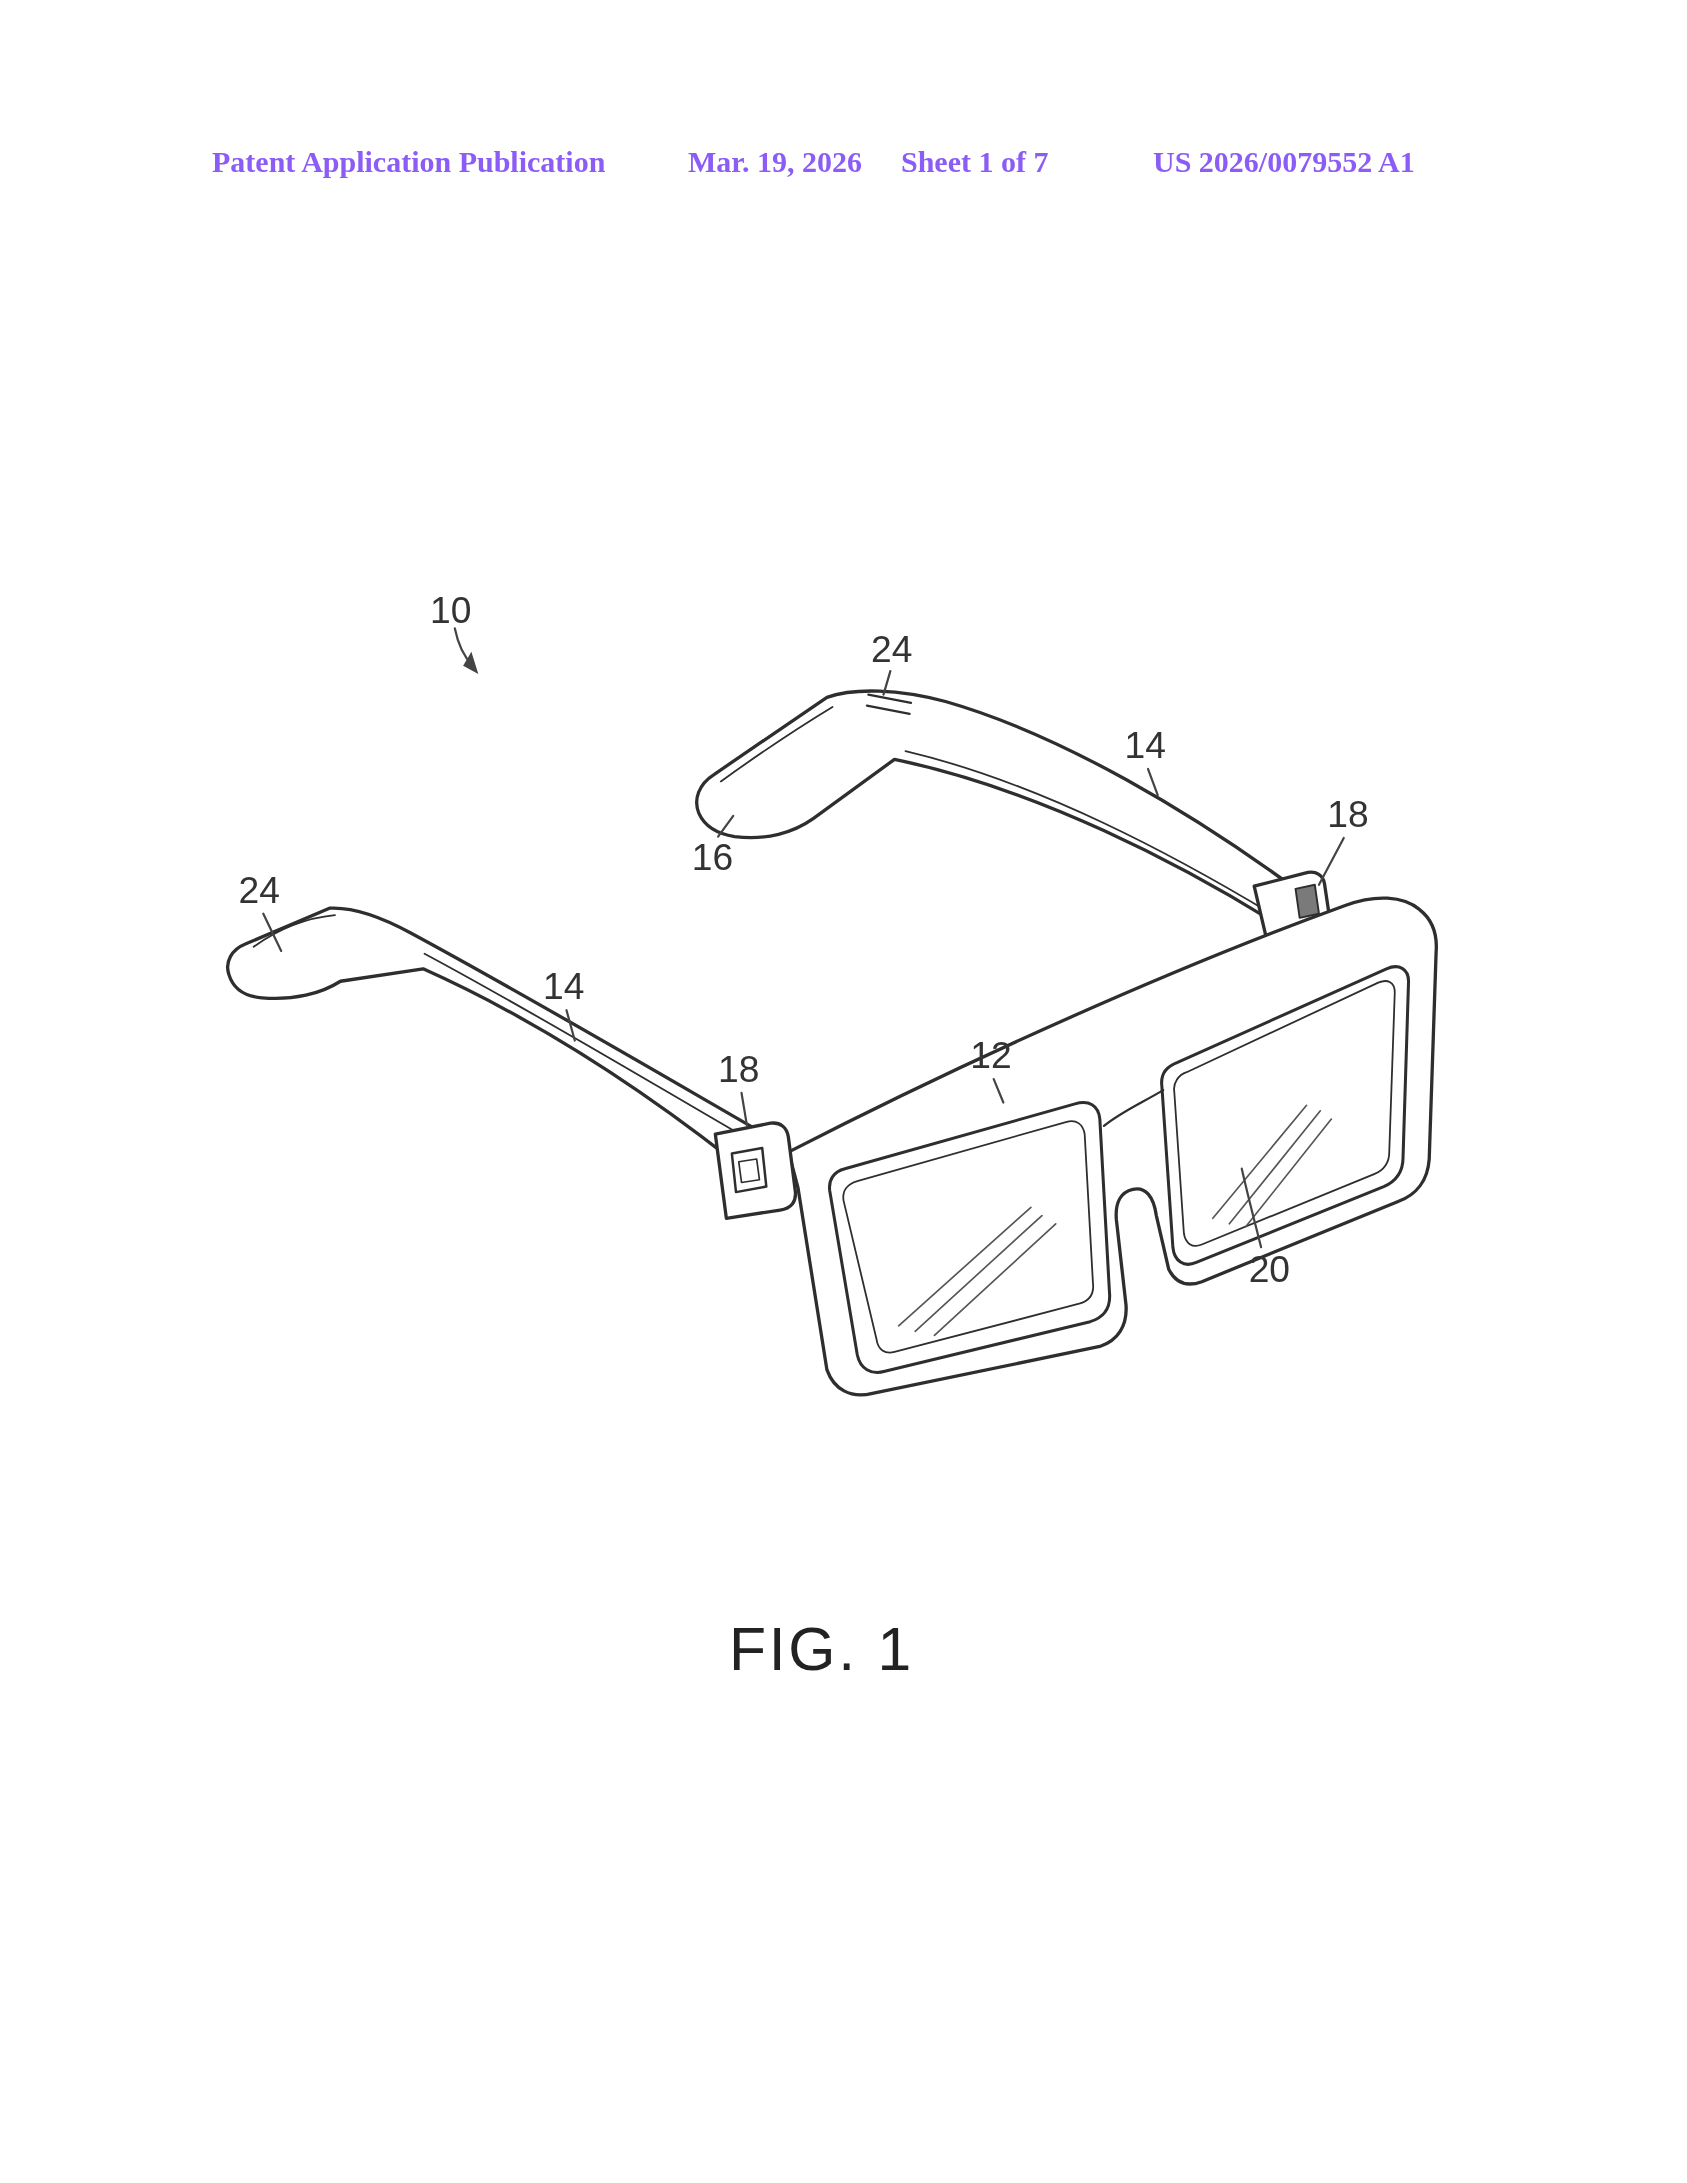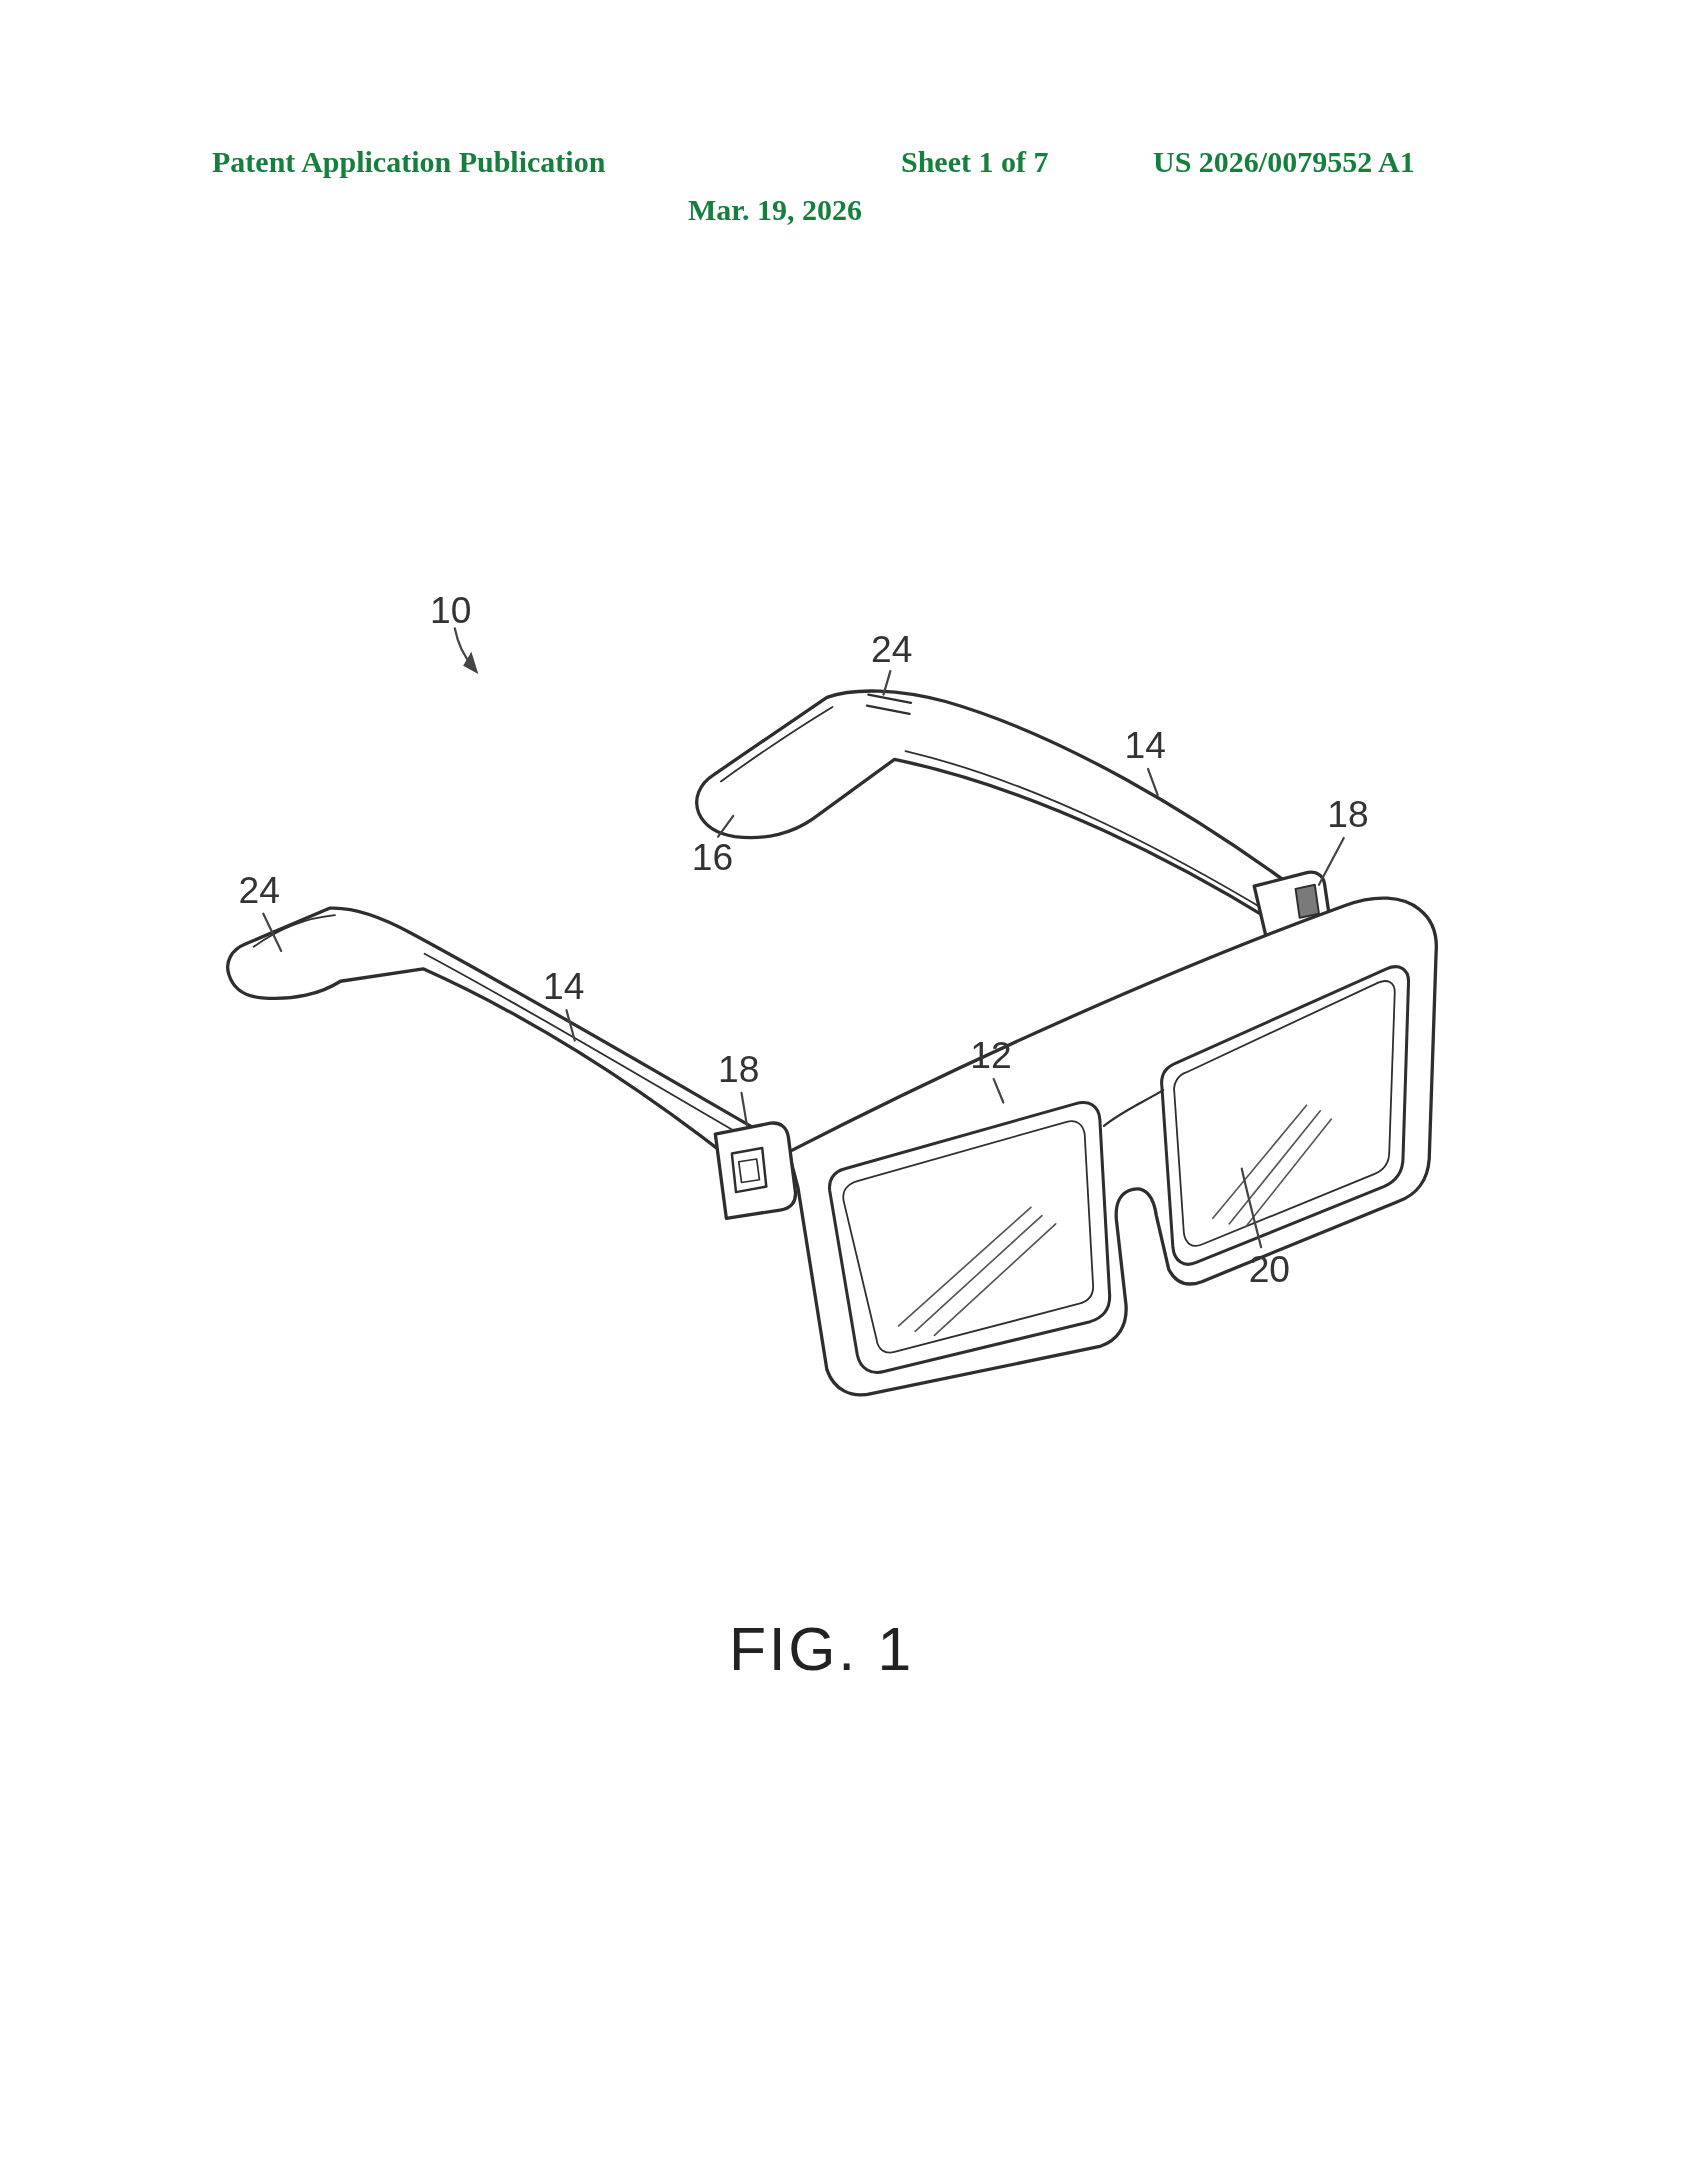--- a/index.html
+++ b/index.html
@@ -11,25 +11,25 @@
     font-family: "Liberation Serif", serif;
     overflow: hidden;
   }
   .header-text {
     position: absolute;
     top: 147px;
     font-family: "Liberation Serif", serif;
     font-weight: bold;
     font-size: 30px;
     line-height: 1;
-    color: #15803d;
+    color: #8b5cf6;
     white-space: nowrap;
   }
   .h-pub   { left: 212px; }
-  .h-date  { left: 688px; margin-top: 48px; }
+  .h-date  { left: 688px; }
   .h-sheet { left: 901px; }
   .h-num   { left: 1153px; }
   svg.fig { position: absolute; left: 0; top: 0; }
   .ref-label {
     font-family: "Liberation Sans", sans-serif;
     font-size: 27px;
     fill: #333333;
   }
   .fig-caption {
     font-family: "Liberation Sans", sans-serif;

